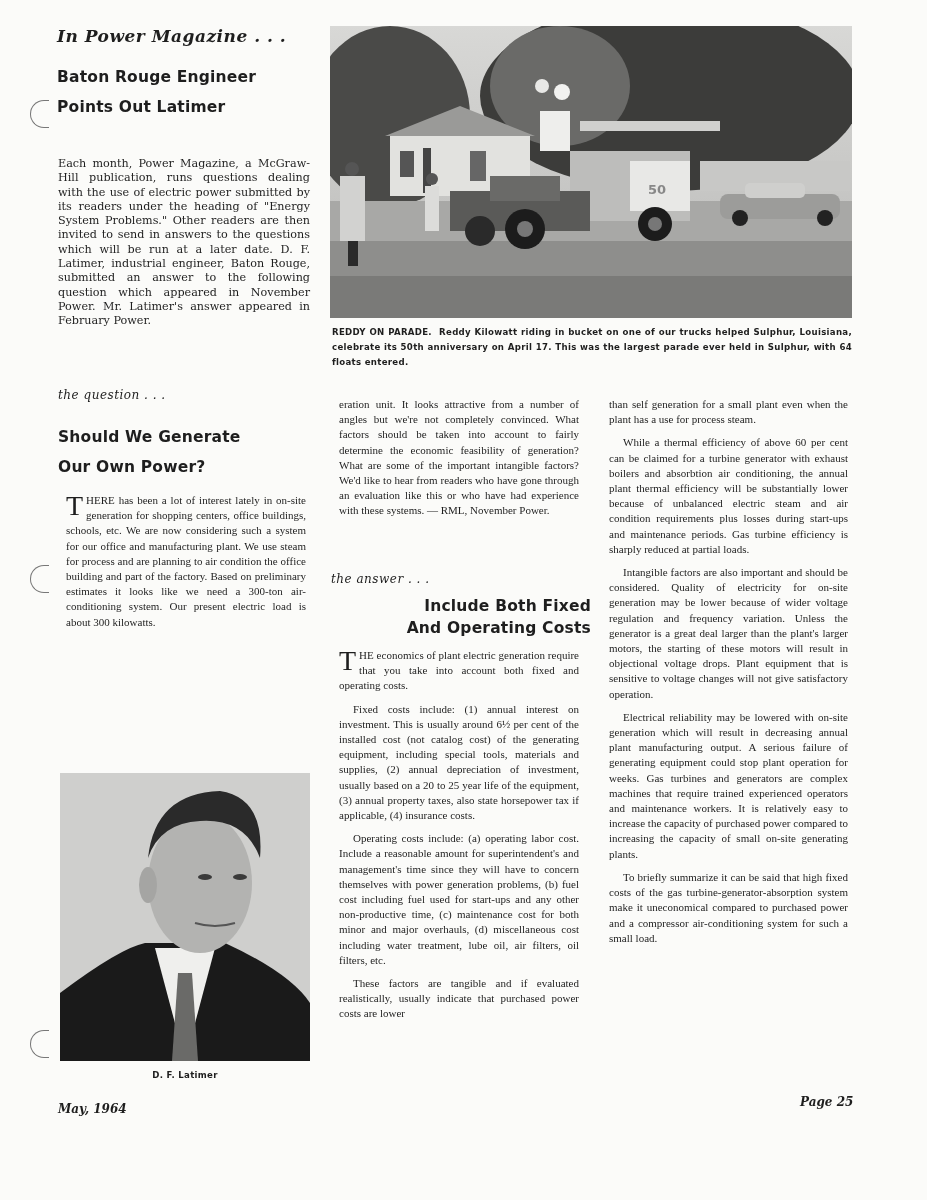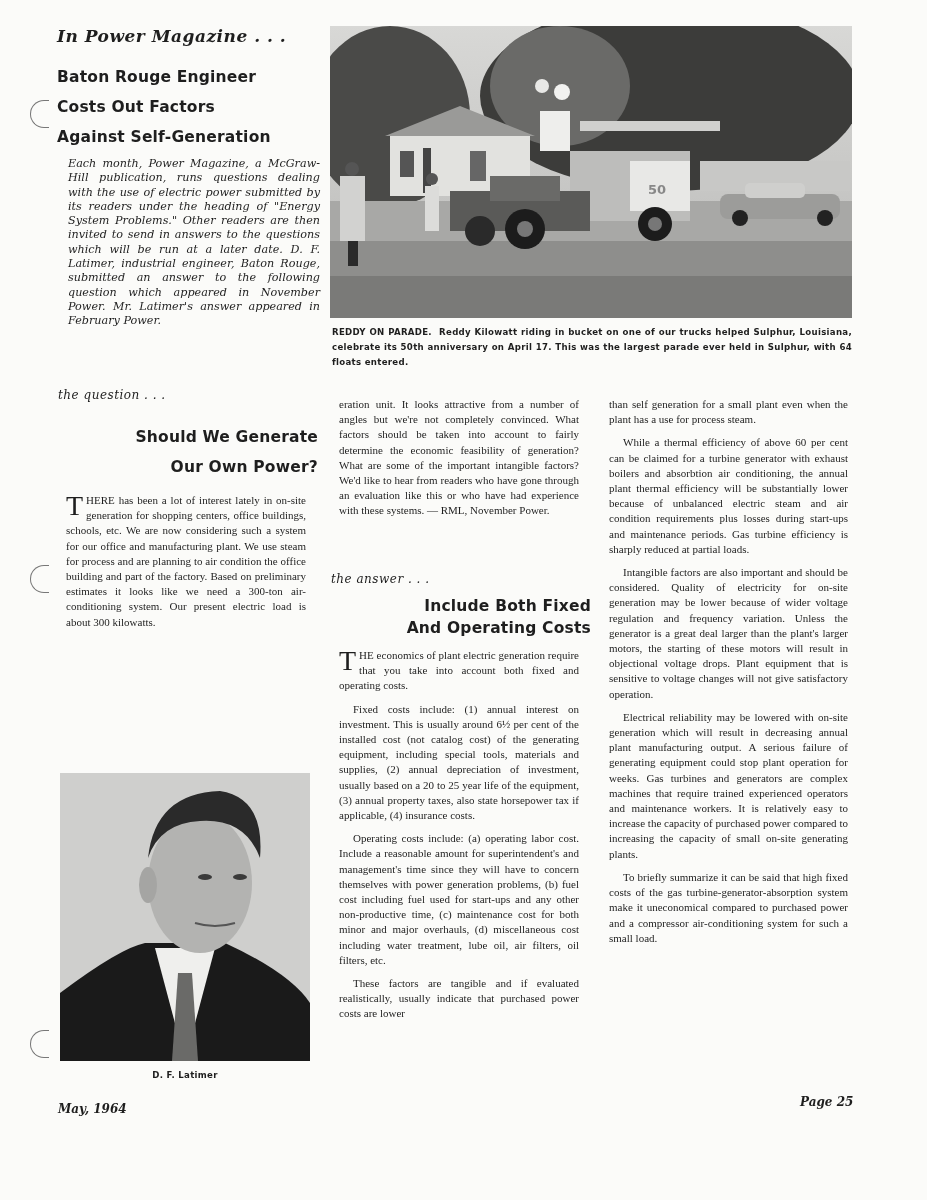--- a/index.html
+++ b/index.html
@@ -1,42 +1,41 @@
 <!DOCTYPE html>
 <html><head>
 <meta charset="utf-8">
 <style>
   html, body { margin:0; padding:0; }
   body { width:927px; height:1200px; background:#fbfbf9; position:relative; overflow:hidden; color:#1e1e1e; }
   .abs { position:absolute; }
   .kicker { font-family:"DejaVu Serif", serif; font-style:italic; font-weight:bold; font-size:17px; letter-spacing:0.5px; }
   .headline { font-family:"DejaVu Sans", sans-serif; font-weight:bold; font-size:15.5px; line-height:30px; letter-spacing:0.2px; }
-  .intro { font-family:"DejaVu Serif", serif; font-style:italic; font-size:11.2px; line-height:14.3px; text-align:justify;margin-left:10px; }
+  .intro { font-family:"DejaVu Serif", serif; font-size:11.2px; line-height:14.3px; text-align:justify; }
   .label { font-family:"DejaVu Serif", serif; font-style:italic; font-size:12px; letter-spacing:0.5px; }
   .body { font-family:"DejaVu Serif", serif; font-size:11px; line-height:15.2px; text-align:justify; }
   .body p { margin:8px; text-indent:14px;font-family:Liberation Serif, serif; }
   .body p.dropcap { text-indent:0; }
   .cap { float:left; font-size:28px; line-height:22px; margin:2px 3px 0 0; }
   .caption { font-family:"DejaVu Sans", sans-serif; font-weight:bold; font-size:8.6px; line-height:15.2px; text-align:justify; letter-spacing:0.3px; }
   .photo { background:#fef9c3; overflow:hidden; }
   .footer { font-family:"DejaVu Serif", serif; font-style:italic; font-weight:bold; font-size:12px; }
   .hole { position:absolute; width:18px; height:26px; border:1.5px solid #777; border-right:none; border-radius:14px 0 0 14px; left:30px; }
 </style>
 </head>
 <body>
 
 <div class="hole" style="top:100px;"></div>
 <div class="hole" style="top:565px;"></div>
 <div class="hole" style="top:1030px;"></div>
 
 <div class="abs kicker" style="left:57px; top:26px;">In Power Magazine . . .</div>
 <div class="abs headline" style="left:57px; top:62px; width:260px;">
   <div>Baton Rouge Engineer</div>
-  <div>Costs Out Factors</div>
-  <div>Against Self-Generation</div>
+  <div>Points Out Latimer</div>
 </div>
 <div class="abs intro" style="left:58px; top:157px; width:252px;">Each month, Power Magazine, a McGraw-Hill publication, runs questions dealing with the use of electric power submitted by its readers under the heading of "Energy System Problems." Other readers are then invited to send in answers to the questions which will be run at a later date. D. F. Latimer, industrial engineer, Baton Rouge, submitted an answer to the following question which appeared in November Power. Mr. Latimer's answer appeared in February Power.</div>
 
 <div class="abs photo" style="left:330px; top:26px; width:522px; height:292px;">
   <svg width="522" height="292" viewBox="0 0 522 292">
     <defs>
       <linearGradient id="sky" x1="0" y1="0" x2="0" y2="1">
         <stop offset="0" stop-color="#d8d8d6"></stop>
           <stop offset="1" stop-color="#b9b9b7"></stop>
       </linearGradient>
@@ -85,21 +84,21 @@
 
     <circle cx="232" cy="66" r="8" fill="#f2f2f0"></circle>
     <circle cx="212" cy="60" r="7" fill="#e8e8e6"></circle>
   </svg>
 </div>
 <div class="abs caption" style="left:332px; top:325px; width:520px;">
   <span>REDDY ON PARADE.</span>&nbsp; <span>Reddy Kilowatt riding in bucket on one of our trucks helped Sulphur, Louisiana, celebrate its 50th anniversary on April 17. This was the largest parade ever held in Sulphur, with 64 floats entered.</span>
 </div>
 
 <div class="abs label" style="left:58px; top:388px;">the question . . .</div>
-<div class="abs headline" style="left:58px; top:422px; width:260px;text-align:right;">
+<div class="abs headline" style="left:58px; top:422px; width:260px;">
   <div>Should We Generate</div>
   <div>Our Own Power?</div>
 </div>
 <div class="abs body" style="left:58px; top:485px; width:256px;">
   <p class="dropcap"><span class="cap">T</span><span>HERE has been a lot of interest lately in on-site generation for shopping centers, office buildings, schools, etc. We are now considering such a system for our office and manufacturing plant. We use steam for process and are planning to air condition the office building and part of the factory. Based on preliminary estimates it looks like we need a 300-ton air-conditioning system. Our present electric load is about 300 kilowatts.</span></p>
 </div>
 
 <div class="abs photo" style="left:60px; top:773px; width:250px; height:288px; background:#d6d6d4;">
   <svg width="250" height="288" viewBox="0 0 250 288">
     <rect width="250" height="288" fill="#cfcfcd"></rect>

